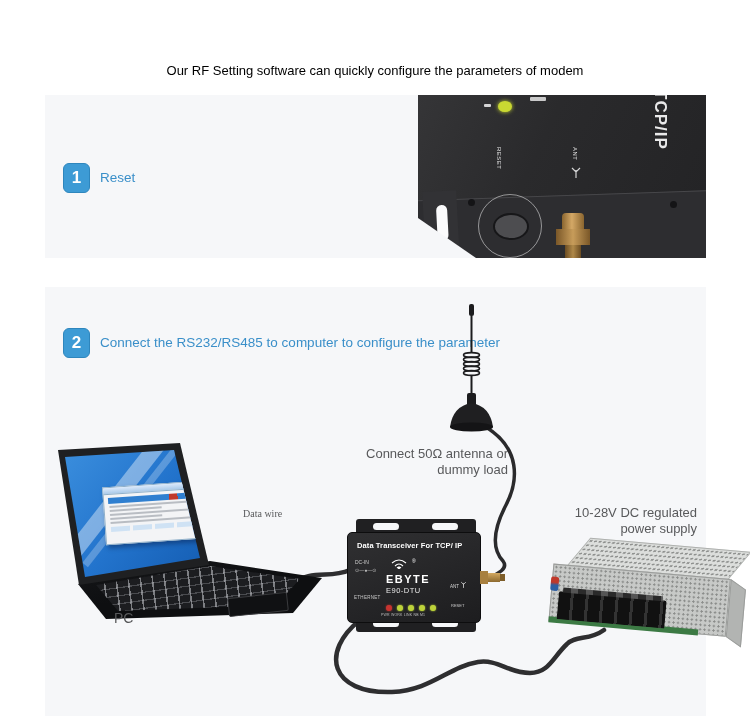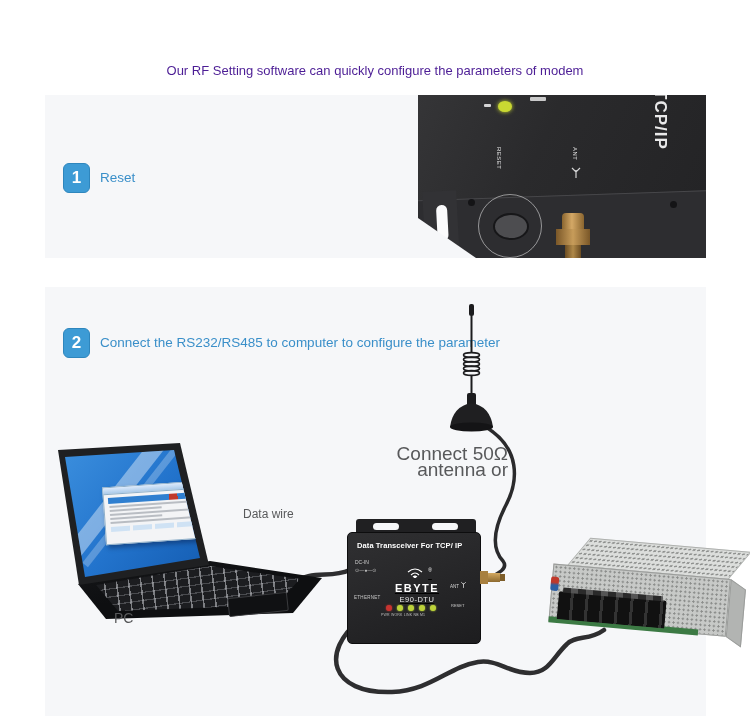--- a/index.html
+++ b/index.html
@@ -4,21 +4,21 @@
 <style>
   * { margin:0; padding:0; box-sizing:border-box; }
   html,body { width:750px; height:718px; background:#ffffff; overflow:hidden;
     font-family:"Liberation Sans", sans-serif; }
   #page { position:relative; width:750px; height:718px; background:#fff; }
 
   
   .title { position:absolute; left:0; top:24px; width:750px; text-align:center;
     font-size:27px; font-weight:bold; color:#3598d4; letter-spacing:.5px; }
   .subtitle { position:absolute; left:0; top:63px; width:750px; text-align:center;
-    font-size:13px; color:#4c1d95; }
+    font-size:13px; color:#000000; }
 
   
   .panel { position:absolute; left:45px; width:661px; background:#f6f7f9; }
   #panel1 { top:95px; height:163px; }
   #panel2 { top:287px; height:429px; }
 
   .badge { position:absolute; width:27px; height:30px; background:#3d9bd5;
     border:1px solid #2e86bd; border-radius:6px; color:#fff; font-size:17px;
     font-weight:bold; text-align:center; line-height:28px; }
   .step-label { position:absolute; font-size:13.5px; color:#3a8fc9; white-space:nowrap; }
@@ -53,21 +53,21 @@
   #photo .sma .barrel { position:absolute; left:6px; top:0; width:22px; height:18px;
     background:linear-gradient(90deg,#8a652f,#d4a866 45%,#8a652f); border-radius:4px 4px 0 0; }
   #photo .sma .nut { position:absolute; left:0; top:16px; width:34px; height:16px;
     background:linear-gradient(90deg,#7a5728,#c79c5a 50%,#7a5728); }
   #photo .sma .tip { position:absolute; left:9px; top:32px; width:16px; height:14px;
     background:linear-gradient(90deg,#6b4c22,#b08949 50%,#6b4c22); }
   #photo .screw { position:absolute; width:7px; height:7px; border-radius:50%;
     background:#141416; }
 
   
-  .anno { position:absolute; font-size:19px; color:#58595b; line-height:16px; }
+  .anno { position:absolute; font-size:13px; color:#58595b; line-height:16px; }
 
   
   #laptop { position:absolute; left:50px; top:438px; width:290px; height:200px; }
   #laptop .screen-frame { position:absolute; left:0; top:0; width:215px; height:152px;
     background:#1f2022; clip-path:polygon(8px 12px,130px 5px,159px 127px,29px 147px); }
   #laptop .screen { position:absolute; left:0; top:0; width:215px; height:152px;
     background:linear-gradient(130deg,#3f93e0 0%,#2273cc 45%,#0c4fa2 100%);
     clip-path:polygon(15px 19px,124px 12px,150px 120px,35px 139px); overflow:hidden; }
   #laptop .streak1, #laptop .streak2 { position:absolute; background:rgba(255,255,255,.4);
     width:16px; height:170px; transform:rotate(38deg); }
@@ -98,27 +98,27 @@
     background:linear-gradient(90deg,#cfe2f4 0 22%,transparent 22% 26%,#cfe2f4 26% 48%,transparent 48% 52%,#cfe2f4 52% 74%,transparent 74% 78%,#cfe2f4 78% 100%); }
 
   
   #modem { position:absolute; left:347px; top:519px; width:140px; height:114px; }
   #modem .flange { position:absolute; left:9px; width:120px; height:16px;
     background:#202022; border-radius:3px; }
   #modem .flange.top { top:0; } #modem .flange.bot { top:97px; }
   #modem .hole { position:absolute; top:4px; width:26px; height:7px; background:#f6f7f9;
     border-radius:4px; }
   #modem .hole.h1 { left:17px; } #modem .hole.h2 { left:76px; }
-  #modem .body { position:absolute; left:0; top:13px; width:134px; height:112px;
+  #modem .body { position:absolute; left:0; top:13px; width:134px; height:91px;
     background:linear-gradient(160deg,#303032,#1d1d1f); border:1px solid #0d0d0e; border-radius:5px; }
   #modem .toplabel { position:absolute; left:9px; top:8px; color:#fff; font-size:7.5px;
     font-weight:bold; letter-spacing:.1px; white-space:nowrap; }
   #modem .dcin { position:absolute; left:7px; top:26px; color:#cfcfcf; font-size:5px; }
   #modem .dcin .glyph { margin-top:2px; letter-spacing:0; font-size:5px; color:#bdbdbd; }
-  #modem .logo { position:absolute; left:38px; top:31px; width:62px; text-align:center;text-decoration:underline; }
+  #modem .logo { position:absolute; left:38px; top:22px; width:62px; text-align:left; }
   #modem .logo .brand { color:#fff; font-size:11px; font-weight:bold; letter-spacing:1.5px; }
   #modem .logo .reg { color:#fff; font-size:5px; vertical-align:super; }
   #modem .logo .model { color:#e8e8e8; font-size:7.5px; letter-spacing:.5px; margin-top:1px; }
   #modem .eth { position:absolute; left:6px; top:62px; color:#c9c9c9; font-size:4.5px;
     letter-spacing:.3px; }
   #modem .ant { position:absolute; left:102px; top:48px; color:#d5d5d5; font-size:4.5px; }
   #modem .rst { position:absolute; left:103px; top:70px; color:#c9c9c9; font-size:4px; }
   #modem .leds { position:absolute; left:38px; top:72px; display:flex; gap:5px; }
   #modem .leds i { width:6px; height:6px; border-radius:50%; display:block; }
   #modem .led-red { background:#c63430; box-shadow:0 0 2px #c63430; }
@@ -302,19 +302,22 @@
     <div class="front"></div>
     <div class="pcb"></div>
     <div class="terminals">
         <i></i>
       </div>
     <div class="wires"></div>
   </div>
 
   <div class="anno" style="left:330px; top:446px; width:178px; text-align:right;">
     <div>Connect 50Ω antenna or</div>
-  </div>
-  <div class="anno" style="left:243px; top:506px; font-size:12px;">Data wire</div>
+    <div>dummy load</div>
+  </div>
+  <div class="anno" style="left:243px; top:506px; font-size:10px;font-family:Liberation Serif, serif;">Data wire</div>
   <div class="anno" style="left:517px; top:505px; width:180px; text-align:right;">
+    <div>10-28V DC regulated</div>
+    <div>power supply</div>
   </div>
   <div class="anno" style="left:114px; top:610px; font-size:14px;">PC</div>
 
 </div>
 
 </body></html>

